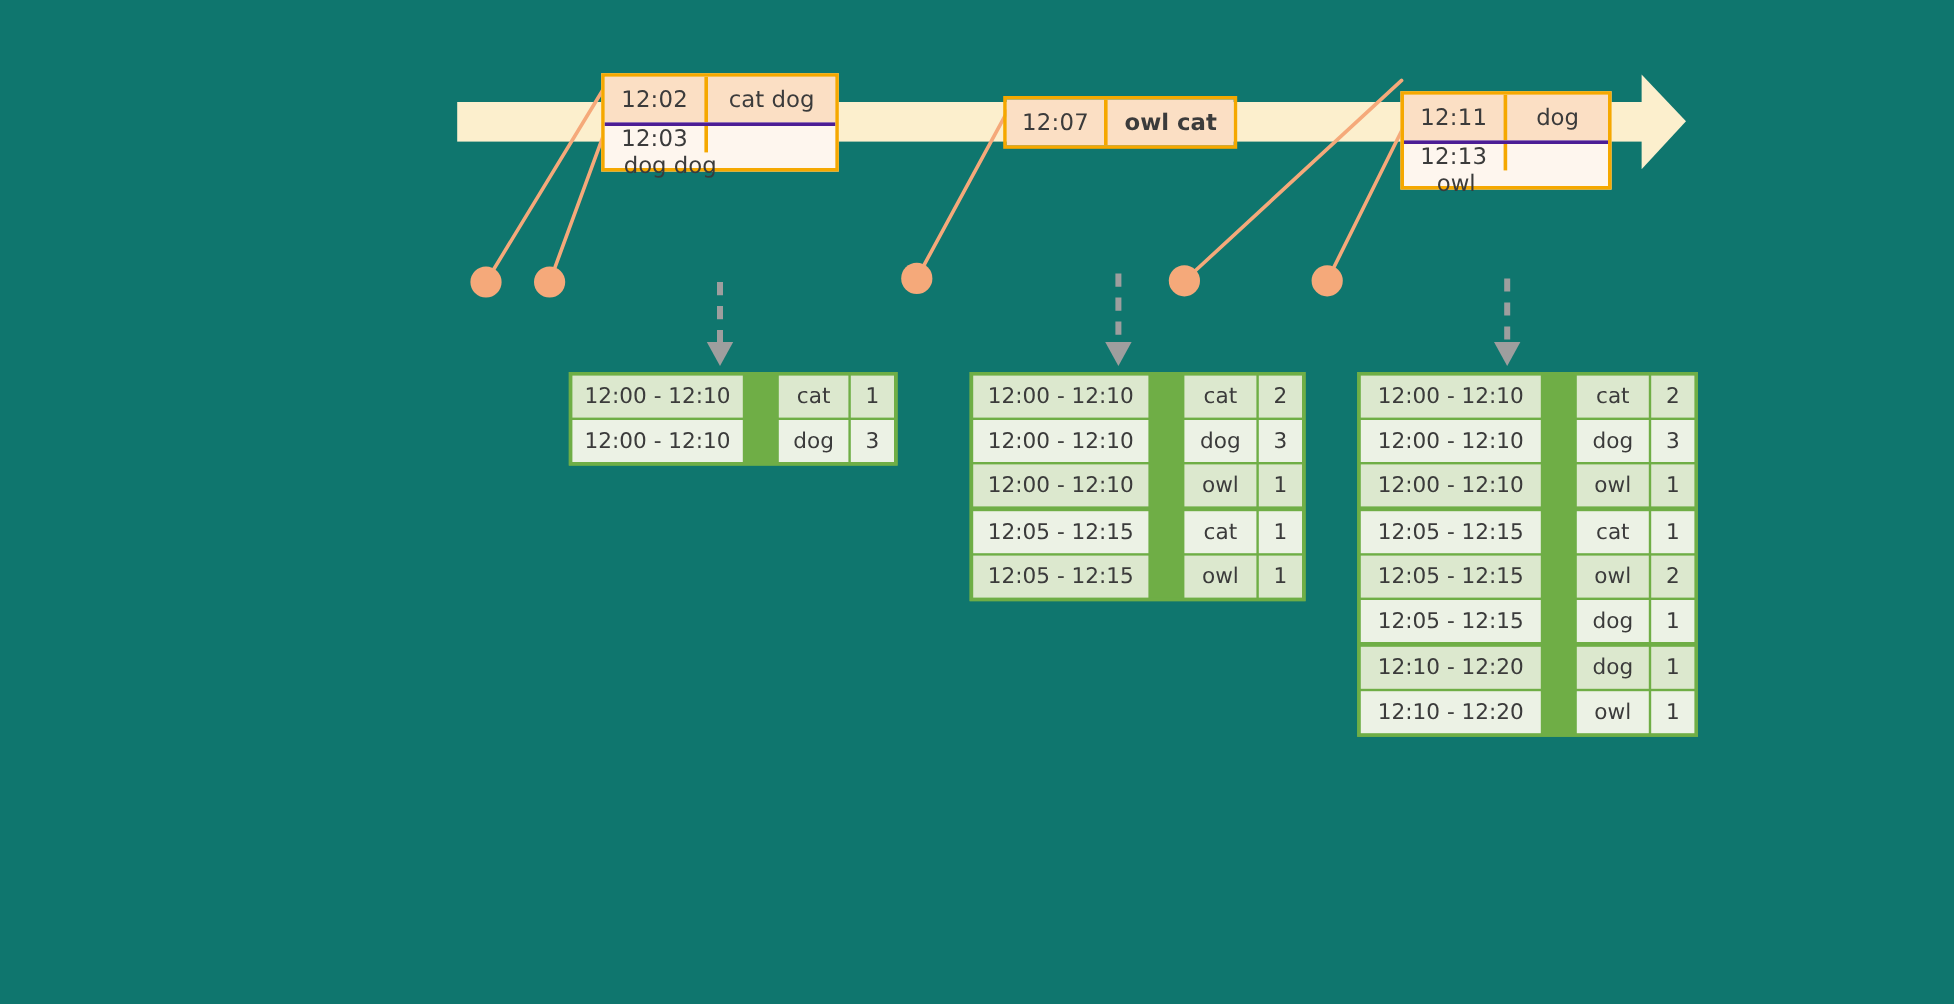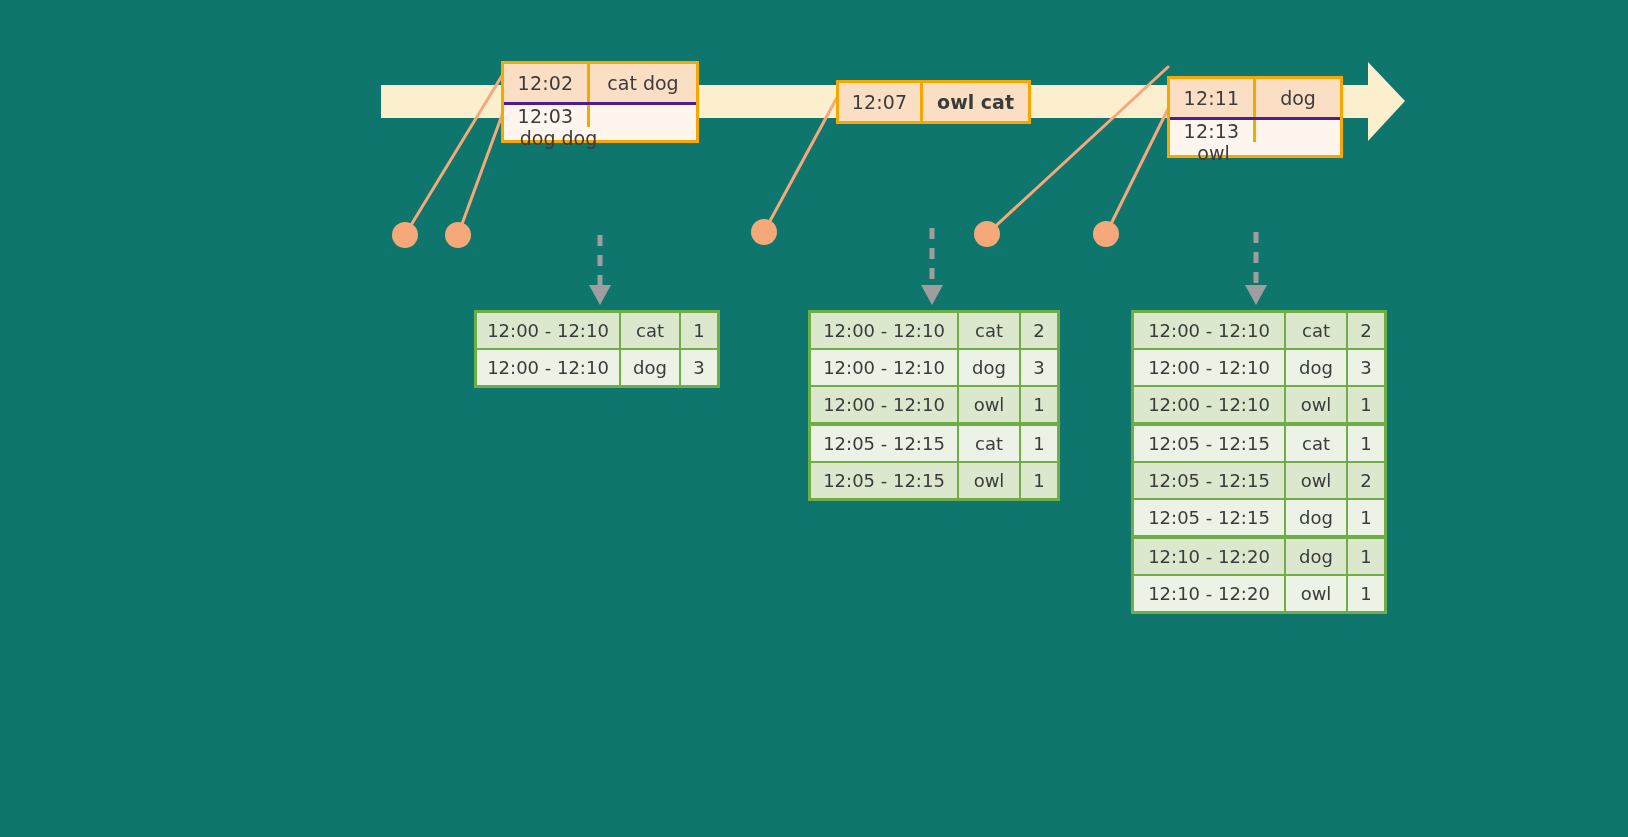--- a/index.html
+++ b/index.html
@@ -103,21 +103,21 @@
     justify-content: center;
     font-size: 18px;
     color: #3b3b3b;
     white-space: nowrap;
   }
   .agg-row.shaded .agg-cell { background: #DCE8CE; }
   .agg-row.plain  .agg-cell { background: #ECF2E5; }
   .agg-row.group-end { margin-bottom: 2px; }
 
   .c-window { width: 146px; }
-  .c-word   { width: 58px; }
+  .c-word   { width: 58px; margin-left: 28px; }
   .c-count  { width: 36px; }
 
   #agg-table-1 { left: 474px;  top: 310px; }
   #agg-table-2 { left: 808px;  top: 310px; }
   #agg-table-3 { left: 1131px; top: 310px; }
 
   
   #agg-table-1 .c-window { width: 142px; }
   #agg-table-1 .c-word   { width: 58px;  }
   #agg-table-1 .c-count  { width: 36px;  }

